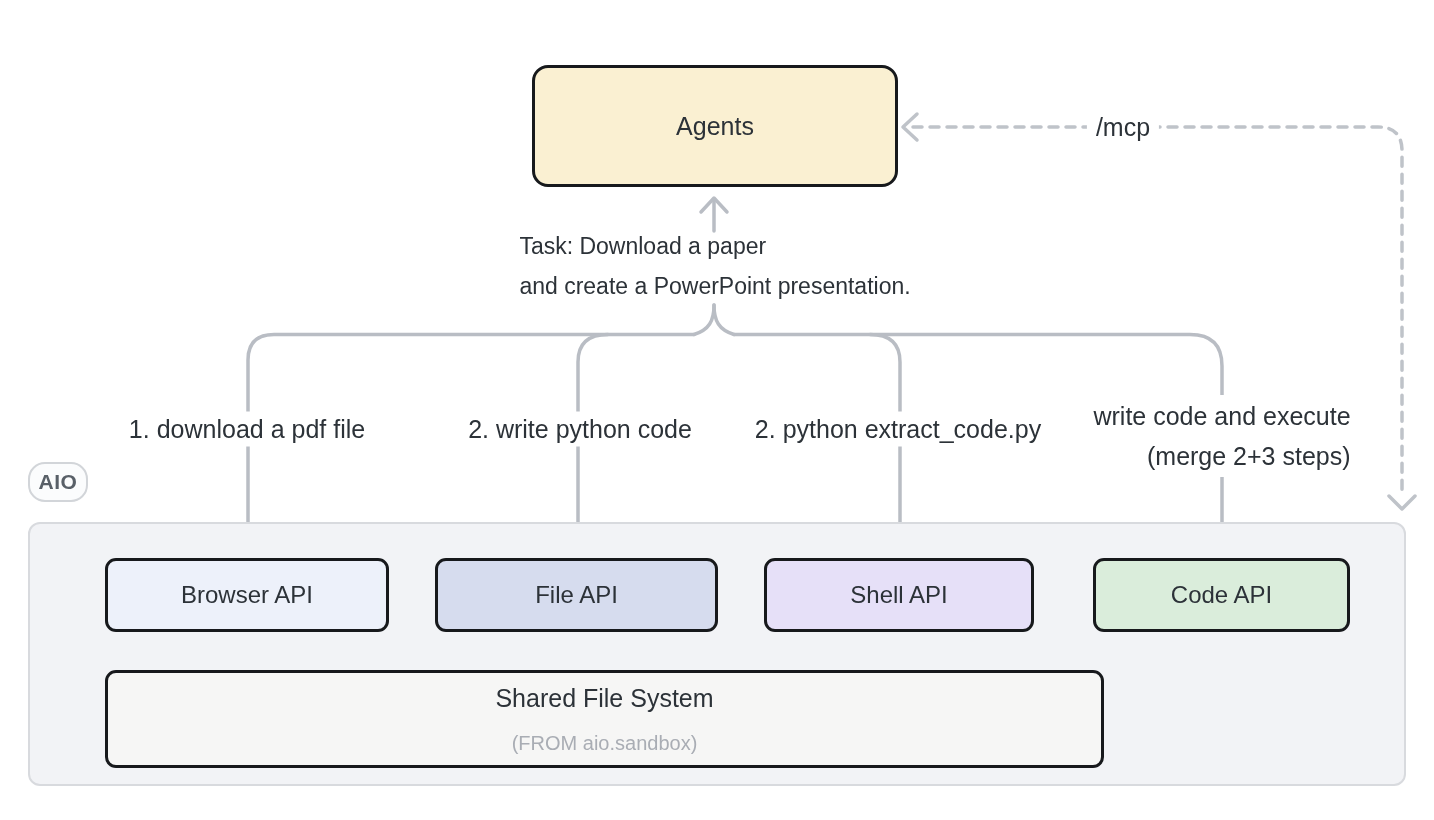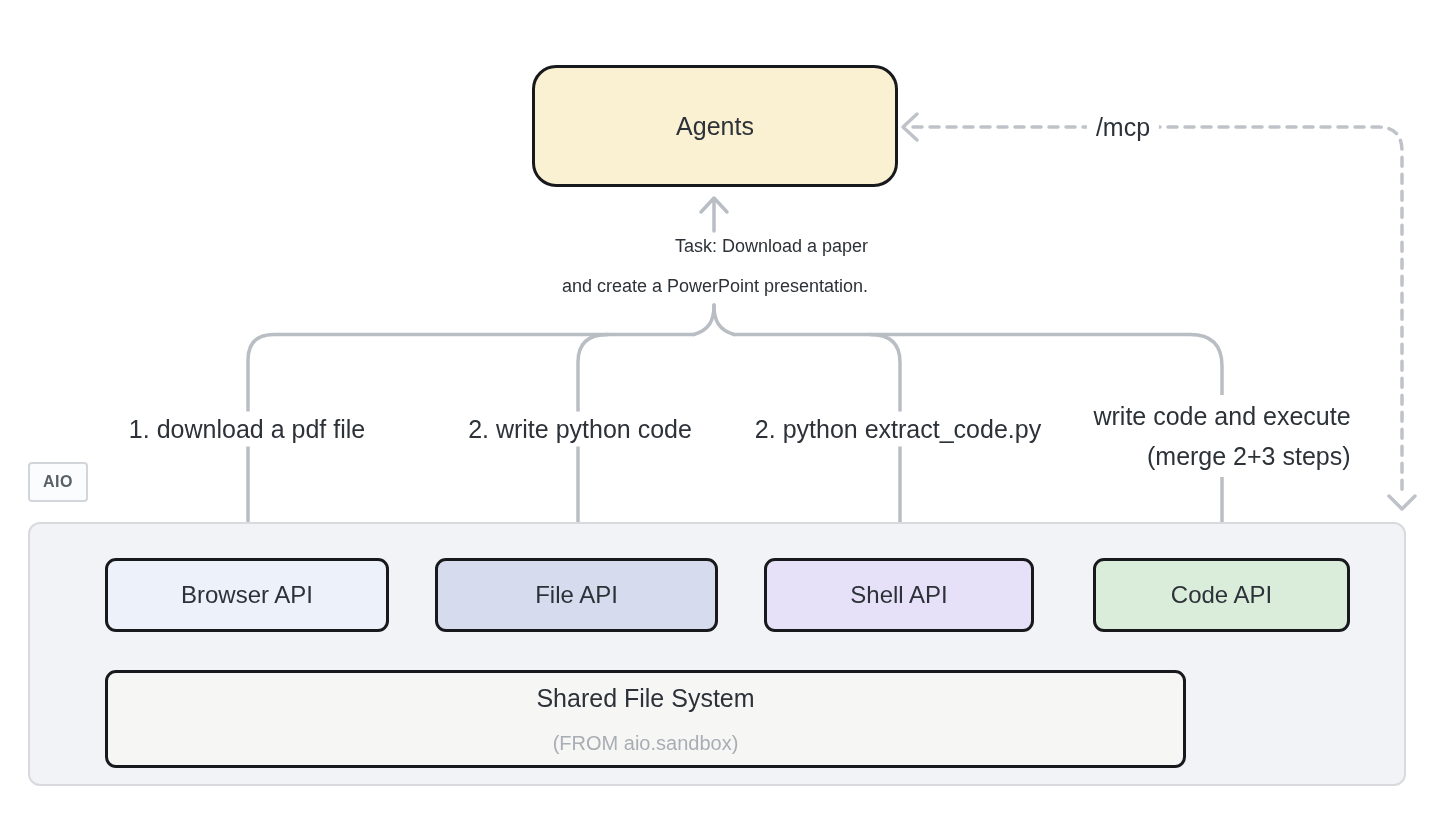--- a/index.html
+++ b/index.html
@@ -15,47 +15,47 @@
   .line-label{
     position:absolute;z-index:2;background:#ffffff;
     font-size:25px;color:#2c3238;white-space:nowrap;
     padding:3px 9px;text-align:right;
     transform:translate(-50%,-50%);
   }
   .line-label.two-line{line-height:40px;padding:1px 9px;}
   
   .node{
     position:absolute;z-index:3;
-    border:3px solid #17191c;border-radius:24px;
+    border:3px solid #17191c;border-radius:16px;
     display:flex;align-items:center;justify-content:center;
     font-size:25px;color:#2c3238;box-sizing:border-box;
   }
   .agents-box{left:532px;top:65px;width:366px;height:122px;}
   .task-text{
     position:absolute;z-index:2;left:715px;top:226px;
     transform:translateX(-50%);
-    font-size:18px;line-height:40px;text-align:right;white-space:nowrap;
+    font-size:23px;line-height:40px;text-align:left;white-space:nowrap;
   }
   .aio-container{
     position:absolute;z-index:2;left:28px;top:522px;width:1378px;height:264px;
     border:2px solid #d8dade;border-radius:12px;box-sizing:border-box;
   }
   .aio-badge{
     position:absolute;z-index:3;left:28px;top:462px;width:60px;height:40px;
-    border:2px solid #d2d5d9;border-radius:4px;box-sizing:border-box;
+    border:2px solid #d2d5d9;border-radius:17px;box-sizing:border-box;
     display:flex;align-items:center;justify-content:center;
-    font-size:16px;font-weight:bold;letter-spacing:0.5px;
+    font-size:21px;font-weight:bold;letter-spacing:0.5px;
   }
   .api-box{top:558px;height:74px;font-size:24px;border-radius:11px;}
   .api-box.b0{left:105px;width:284px;justify-content:center;}
   .api-box.b1{left:435px;width:283px;}
   .api-box.b2{left:764px;width:270px;}
   .api-box.b3{left:1093px;width:257px;}
   .shared-box{
-    left:105px;top:670px;width:1081px;height:98px;
+    left:105px;top:670px;width:999px;height:98px;
     flex-direction:column;border-radius:11px;
   }
   .shared-title{font-size:25px;line-height:32px;}
   .shared-subtitle{font-size:20px;line-height:26px;}
 </style>
 </head>
 <body>
 
 <svg id="lines" width="1434" height="820" viewBox="0 0 1434 820">
   <g fill="none" stroke="#b9bdc4" stroke-width="3.5" stroke-linecap="round" stroke-linejoin="round">

